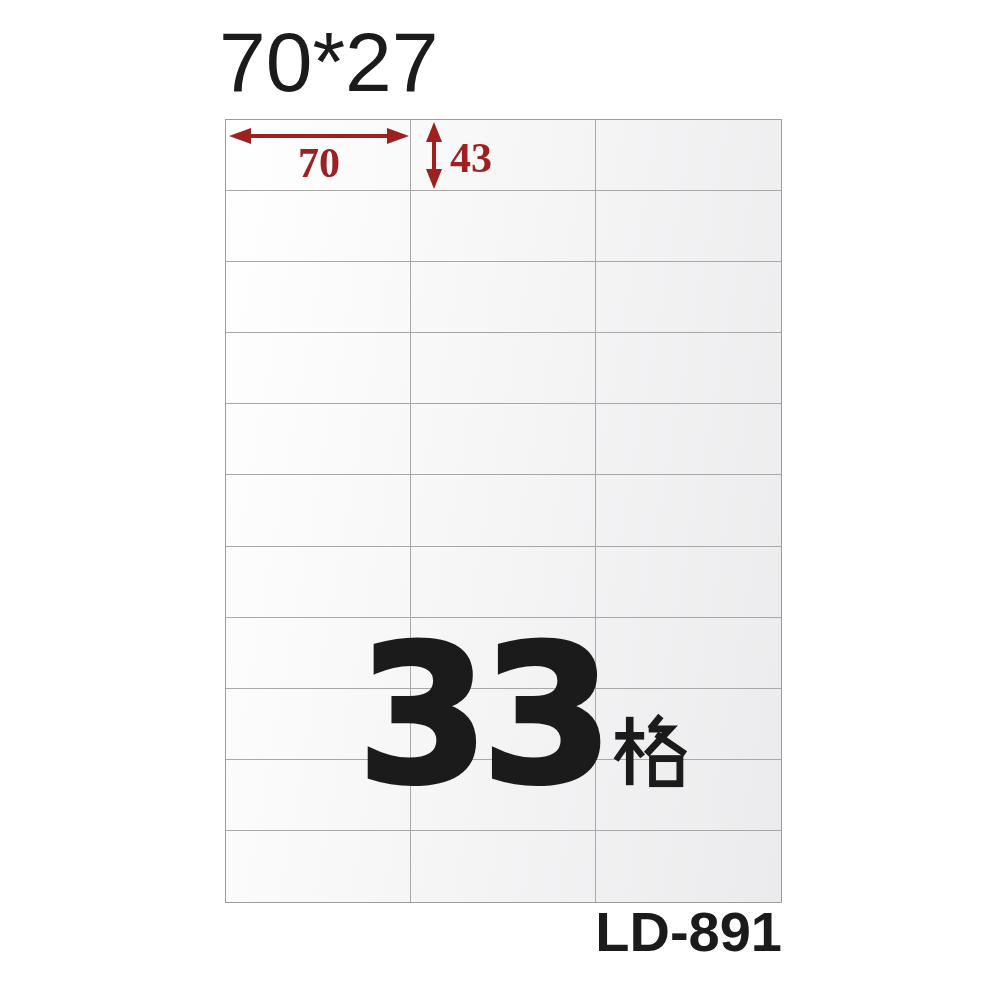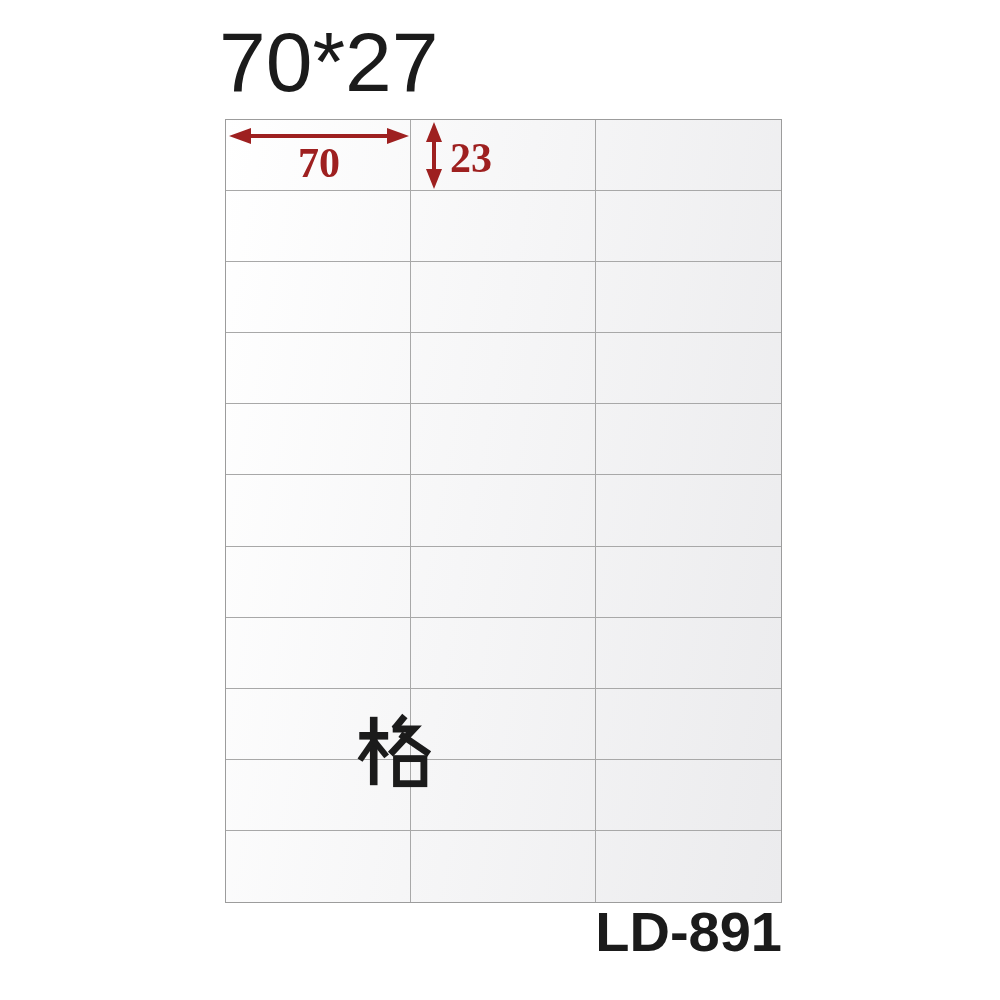--- a/index.html
+++ b/index.html
@@ -116,23 +116,24 @@
         <polygon points="183,16 161,8 161,24" stroke="none"></polygon>
       </g>
       <g stroke="currentColor" fill="currentColor">
         <line x1="208" y1="18" x2="208" y2="52" stroke-width="4"></line>
         <polygon points="208,2 200,22 216,22" stroke="none"></polygon>
         <polygon points="208,69 200,49 216,49" stroke="none"></polygon>
       </g>
     </svg>
 
     <div class="dim-label width">70</div>
-    <div class="dim-label height">23</div>
+    <div class="dim-label height">43</div>
 
     <div class="count-group">
+      <span class="count-number">33</span>
       <svg class="count-unit" viewBox="0 0 100 100" xmlns="http://www.w3.org/2000/svg" role="img" aria-label="格">
         <g stroke="currentColor" fill="none" stroke-width="10" stroke-linecap="butt">
           <line x1="3" y1="30" x2="41" y2="30"></line>
           <line x1="22" y1="5" x2="22" y2="95"></line>
           <line x1="22" y1="36" x2="4" y2="62" stroke-width="8"></line>
           <line x1="22" y1="36" x2="39" y2="57" stroke-width="8"></line>
           <line x1="63" y1="4" x2="49" y2="21" stroke-width="9"></line>
           <polyline points="47,21 75,21 44,54" stroke-width="9"></polyline>
           <line x1="57" y1="28" x2="95" y2="54" stroke-width="9"></line>
           <rect x="52" y="60" width="36" height="33" stroke-width="9"></rect>

